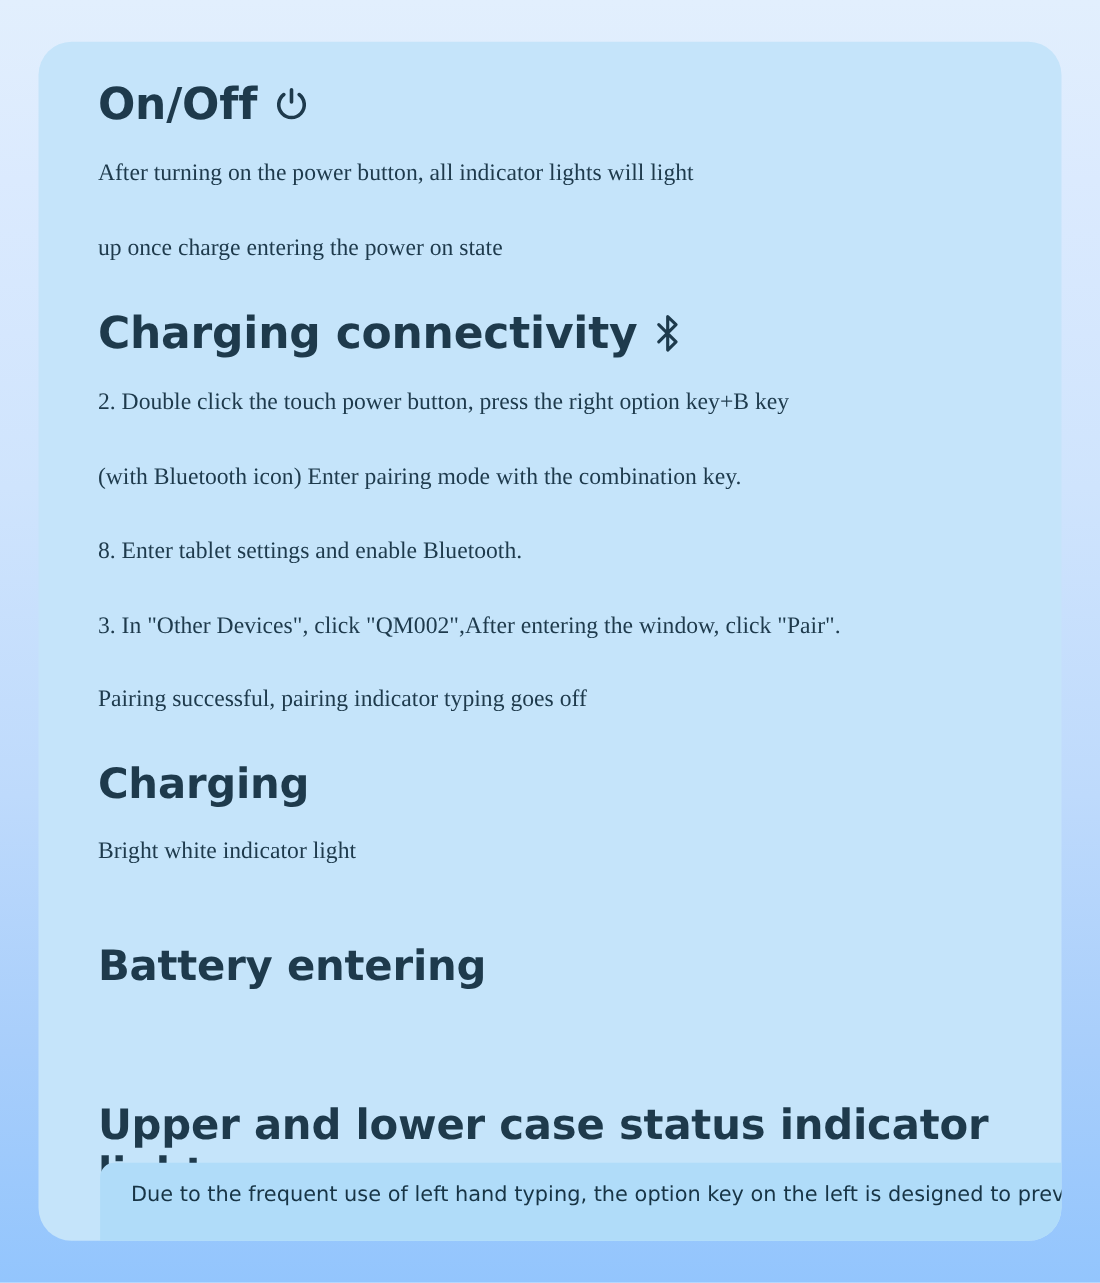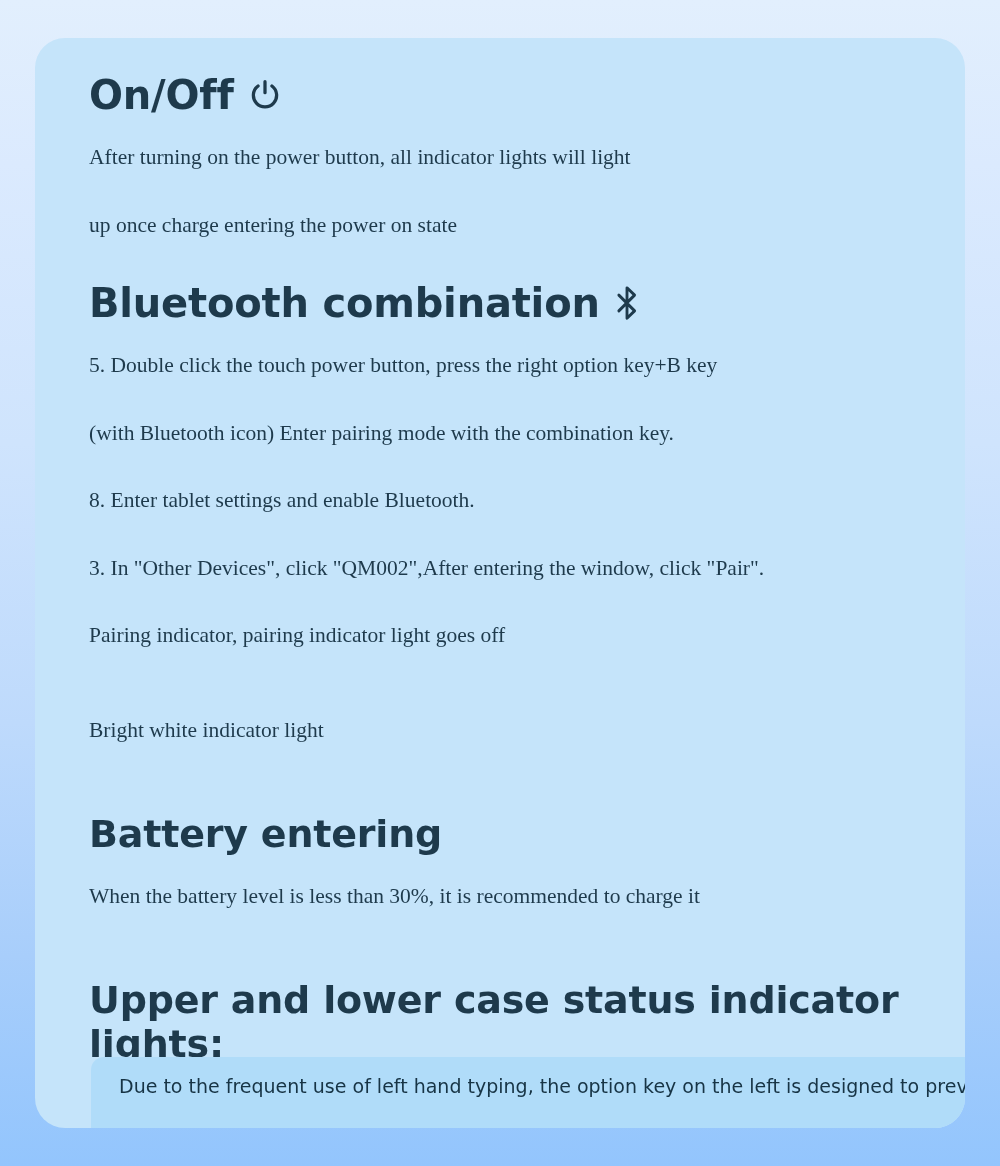--- a/index.html
+++ b/index.html
@@ -117,54 +117,56 @@
       <div class="gap-hd-body"></div>
       <div class="body-line">After turning on the power button, all indicator lights will light</div>
       <div class="line-gap"></div>
       <div class="body-line">up once charge entering the power on state</div>
     </div>
 
     <div class="gap-sec-big"></div>
 
     <div class="section">
       <div class="heading h-bt">
-        <span>Bluetooth combination</span>
+        <span>Charging connectivity</span>
         <span class="icon-bt">
           <svg width="26" height="38" viewBox="0 0 18 28" fill="none" stroke="#1e3a4c" stroke-width="2.1" stroke-linejoin="round" stroke-linecap="round">
             <path d="M3 8.2 L14.6 19.8 L9 25.2 L9 2.8 L14.6 8.2 L3 19.8"></path>
           </svg>
         </span>
       </div>
       <div class="gap-hd-body"></div>
-      <div class="body-line">5. Double click the touch power button, press the right option key+B key</div>
+      <div class="body-line">2. Double click the touch power button, press the right option key+B key</div>
       <div class="line-gap"></div>
       <div class="body-line">(with Bluetooth icon) Enter pairing mode with the combination key.</div>
       <div class="line-gap"></div>
       <div class="body-line">8. Enter tablet settings and enable Bluetooth.</div>
       <div class="line-gap"></div>
       <div class="body-line">3. In "Other Devices", click "QM002",After entering the window, click "Pair".</div>
       <div class="line-gap"></div>
-      <div class="body-line">Pairing indicator, pairing indicator light goes off</div>
+      <div class="body-line">Pairing successful, pairing indicator typing goes off</div>
     </div>
 
     <div class="gap-sec-big"></div>
 
     <div class="section">
+      <div class="heading h-charge">
+        <span>Charging</span>
+      </div>
       <div class="gap-hd-body"></div>
       <div class="body-line">Bright white indicator light</div>
     </div>
 
     <div class="gap-sec-xl"></div>
 
     <div class="section">
       <div class="heading h-battery">
         <span>Battery entering</span>
       </div>
       <div class="gap-hd-body"></div>
-      <div class="body-line">When the battery level is less than 30%, it is recommended to charge it</div>
     </div>
 
     <div class="gap-sec-xl"></div>
 
     <div class="section">
       <div class="heading h-case">
         <span>Upper and lower case status indicator lights:</span>
       </div>
       <div class="gap-hd-body"></div>
 

